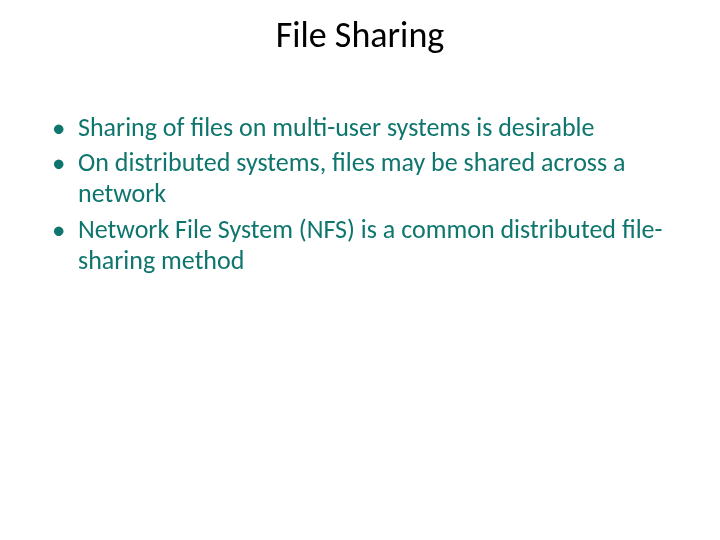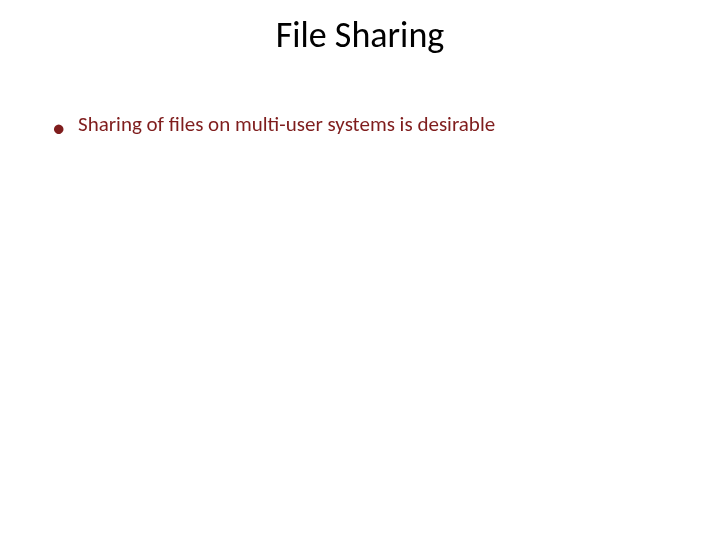--- a/index.html
+++ b/index.html
@@ -25,39 +25,41 @@
       font-size: 36px;
       font-weight: 400;
       margin-bottom: 55px;
       color: #000000;
     }
     .bullets {
       list-style: none;
       padding-left: 10px;
     }
     .bullet-item {
-      font-size: 21px;
+      font-size: 26px;
       line-height: 1.2;
       margin-bottom: 4px;
       position: relative;
       padding-left: 28px;
-      color: #7f1d1d;
+      color: #0f766e;
     }
     .bullet-item::before {
       content: "•";
       position: absolute;
       left: 2px;
       top: 0;
       font-size: 27px;
     }
     .bold {
       font-weight: 700;
     }
   </style>
 </head>
 <body>
 
 <div class="slide">
   <h1 class="title">File Sharing</h1>
   <ul class="bullets">
     <li class="bullet-item"><span>Sharing of files on multi-user systems is desirable</span><span class="bold"></span><span></span></li>
+    <li class="bullet-item"><span>On distributed systems, files may be shared across a network</span><span class="bold"></span><span></span></li>
+    <li class="bullet-item"><span>Network File System (NFS) is a common distributed file-sharing method</span><span class="bold"></span><span></span></li>
   </ul>
 </div>
 
 </body></html>

